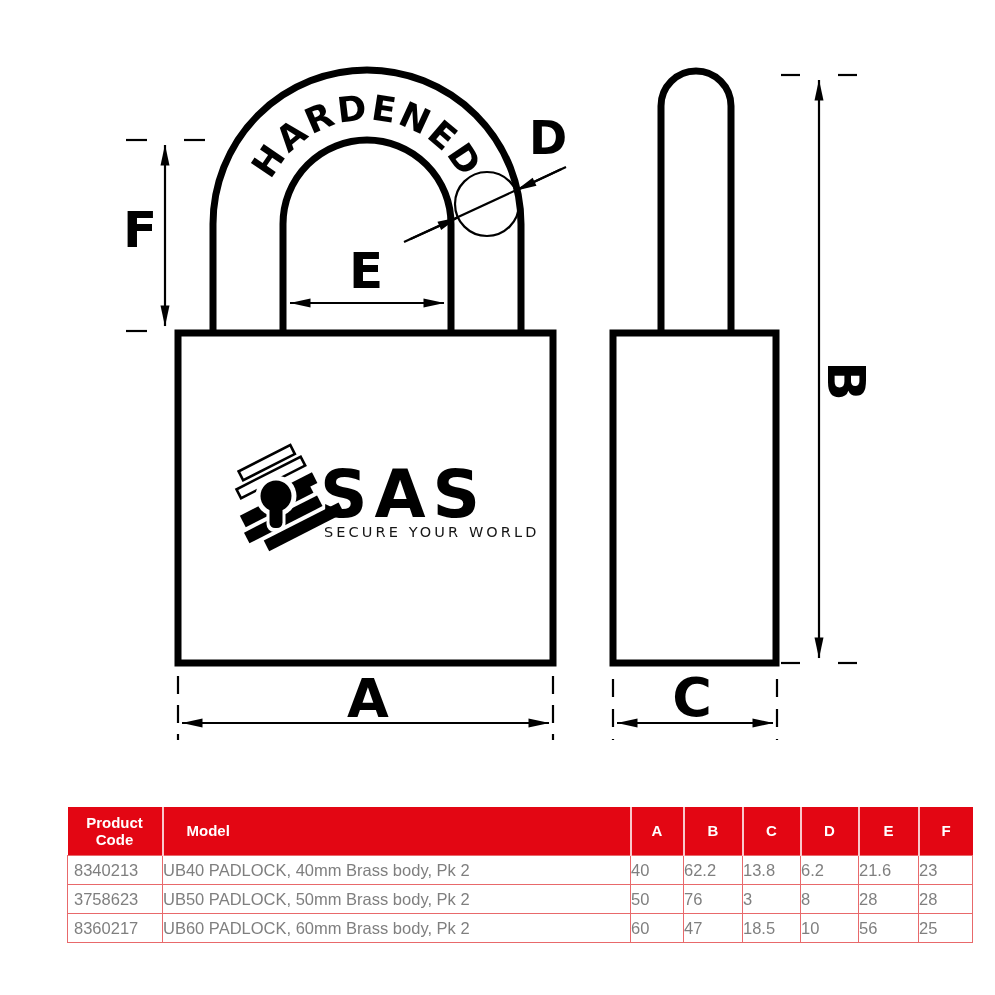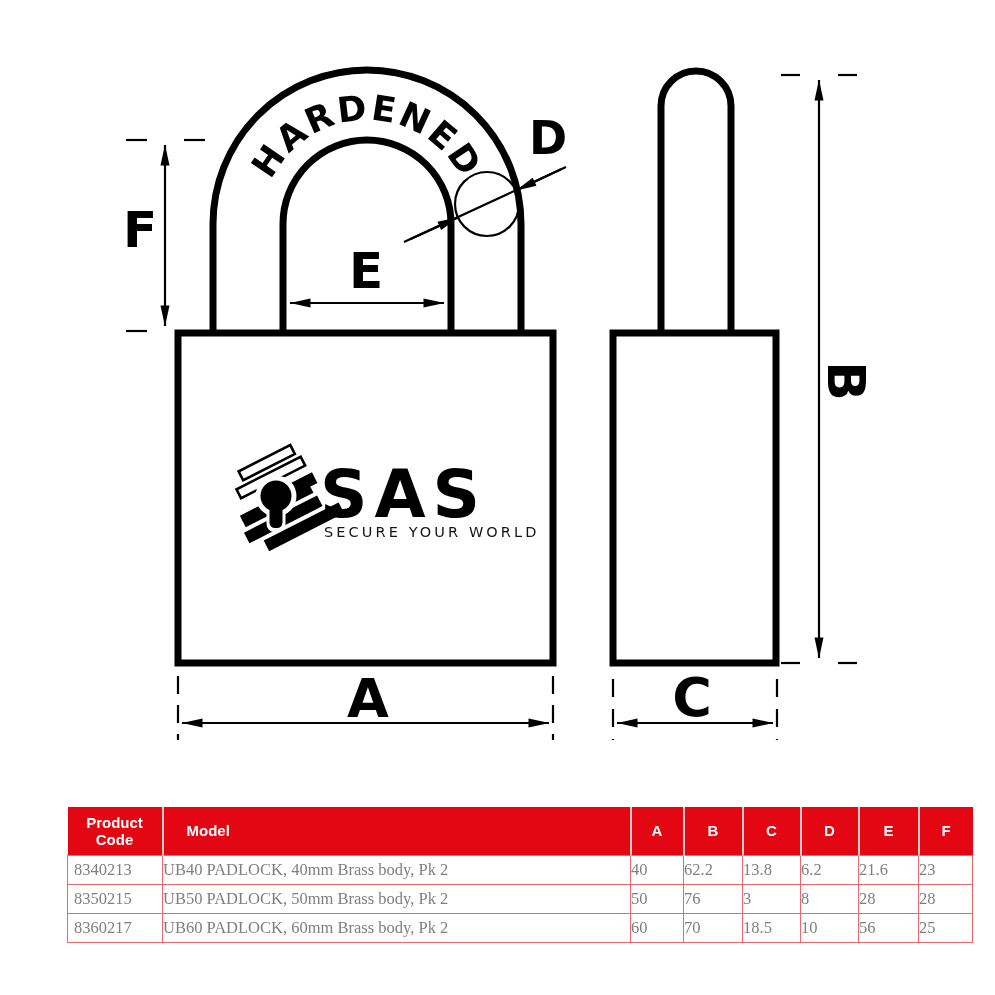--- a/index.html
+++ b/index.html
@@ -8,21 +8,21 @@
   .diagram{position:absolute;left:0;top:0;}
   svg text{font-family:"DejaVu Sans","Liberation Sans",sans-serif;}
   .dim-label{font-weight:bold;fill:#000;}
   .spec-table{position:absolute;left:47px;top:807px;width:905px;border-collapse:collapse;
               table-layout:fixed;margin-left:20px;}
   .spec-table th{background:#e30613;color:#fff;font-weight:bold;font-size:15px;
                  height:48px;padding:0;line-height:1.15;vertical-align:middle;}
   .spec-table th.model-h{text-align:left;padding-left:23px;}
   .spec-table th + th{border-left:2px solid rgba(255,255,255,0.78);}
   .spec-table td{color:#7f7f7f;font-size:16.5px;height:28px;padding:0;
-                 border:1.5px solid #e8696b;background:#fff;vertical-align:middle;font-family:Liberation Serif, serif;}
+                 border:1.5px solid #e8696b;background:#fff;vertical-align:middle;}
   .spec-table td.code{text-align:left;padding-left:6px;}
   .spec-table td.model{text-align:left;}
   .spec-table td.num{text-align:left;}
 </style>
 </head>
 <body>
 
 <div class="page">
 
   <svg class="diagram" width="995" height="790" viewBox="0 0 995 790">
@@ -135,34 +135,34 @@
         <td class="code">8340213</td>
         <td class="model">UB40 PADLOCK, 40mm Brass body, Pk 2</td>
         <td class="num">40</td>
         <td class="num">62.2</td>
         <td class="num">13.8</td>
         <td class="num">6.2</td>
         <td class="num">21.6</td>
         <td class="num">23</td>
       </tr>
       <tr>
-        <td class="code">8350215</td>
+        <td class="code">3758623</td>
         <td class="model">UB50 PADLOCK, 50mm Brass body, Pk 2</td>
         <td class="num">50</td>
         <td class="num">76</td>
         <td class="num">3</td>
         <td class="num">8</td>
         <td class="num">28</td>
         <td class="num">28</td>
       </tr>
       <tr>
         <td class="code">8360217</td>
         <td class="model">UB60 PADLOCK, 60mm Brass body, Pk 2</td>
         <td class="num">60</td>
-        <td class="num">70</td>
+        <td class="num">47</td>
         <td class="num">18.5</td>
         <td class="num">10</td>
         <td class="num">56</td>
         <td class="num">25</td>
       </tr>
     </tbody>
   </table>
 </div>
 
 </body></html>

